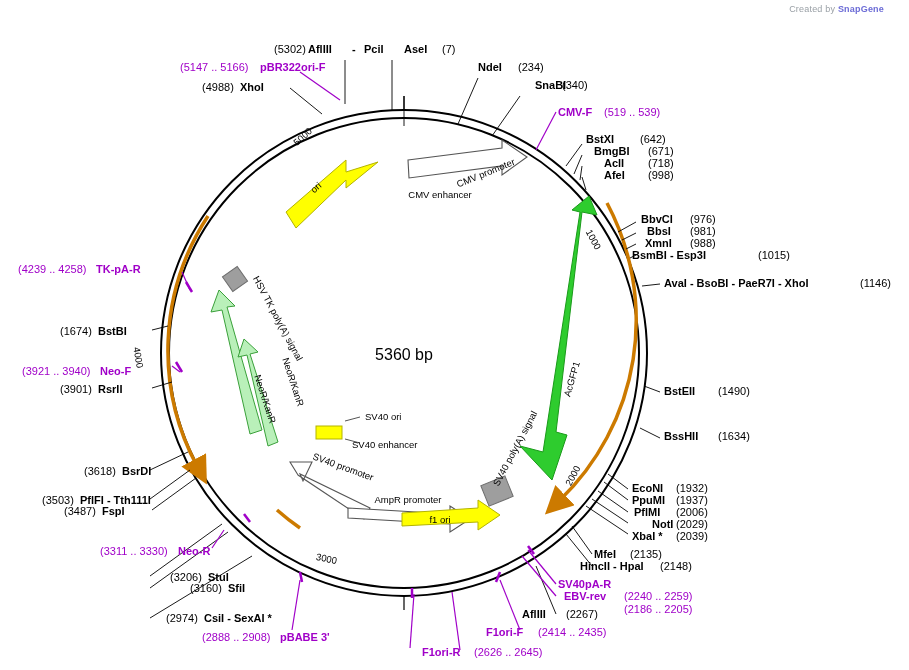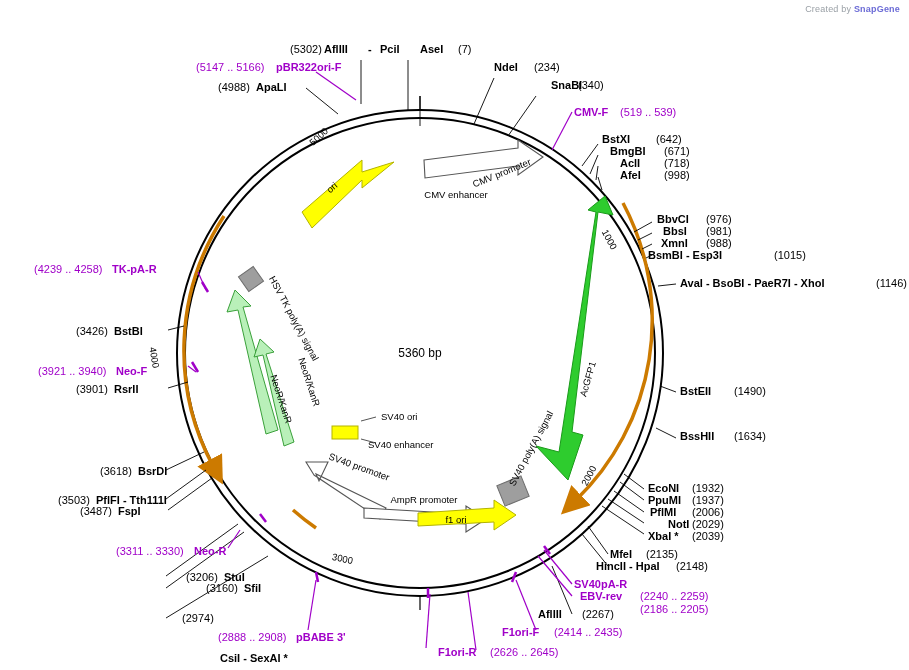--- a/index.html
+++ b/index.html
@@ -1,25 +1,25 @@
 <!DOCTYPE html>
 <html><head>
 <meta charset="utf-8">
 <style>
   html,body{margin:0;padding:0;}
   body{width:909px;height:670px;background:#ffffff;font-family:"Liberation Sans",sans-serif;position:relative;overflow:hidden;}
-  #plasmid-root{position:absolute;left:16px;top:0;width:894px;height:670px;}
+  #plasmid-root{position:absolute;left:0;top:0;width:894px;height:670px;}
   .watermark{position:absolute;right:10px;top:4px;font-size:9px;color:#9aa0a6;letter-spacing:0.2px;}
   .watermark .sg{color:#6b6bd6;font-weight:bold;}
   .lbl{position:absolute;white-space:nowrap;font-size:11px;color:#000;}
   .lbl.b{font-weight:bold;}
   .lbl.purple{color:#a000c8;}
   .lbl.pos{color:#000;font-weight:normal;}
   .center-title{position:absolute;text-align:center;font-size:12.5px;font-weight:bold;color:#000;}
-  .center-sub{position:absolute;text-align:center;font-size:12px;color:#000;}
+  .center-sub{position:absolute;text-align:center;font-size:16px;color:#000;}
   .tick-num{position:absolute;font-size:9.5px;color:#000;}
   svg{position:absolute;left:0;top:0;}
   .feat-lbl{font-size:9.5px;fill:#000;}
 </style>
 </head>
 <body>
 
 <div id="plasmid-root">
 
   <div class="watermark">
@@ -196,26 +196,26 @@
   <div class="lbl pos" style="left:442px;top:43px;">(7)</div>
   <div class="lbl b" style="left:478px;top:61px;">NdeI</div>
   <div class="lbl pos" style="left:518px;top:61px;">(234)</div>
   <div class="lbl b" style="left:507px;top:79px;margin-left:28px;">SnaBI</div>
   <div class="lbl pos" style="left:562px;top:79px;">(340)</div>
 
   <div class="lbl purple" style="left:180px;top:61px;">(5147 .. 5166)</div>
   <div class="lbl purple b" style="left:260px;top:61px;">pBR322ori-F</div>
 
   <div class="lbl pos" style="left:202px;top:81px;">(4988)</div>
-  <div class="lbl b" style="left:240px;top:81px;">ApaLI</div>
+  <div class="lbl b" style="left:240px;top:81px;">XhoI</div>
 
   <div class="lbl purple" style="left:18px;top:263px;">(4239 .. 4258)</div>
   <div class="lbl purple b" style="left:96px;top:263px;">TK-pA-R</div>
 
-  <div class="lbl pos" style="left:60px;top:325px;">(3426)</div>
+  <div class="lbl pos" style="left:60px;top:325px;">(1674)</div>
   <div class="lbl b" style="left:98px;top:325px;">BstBI</div>
 
   <div class="lbl purple" style="left:22px;top:365px;">(3921 .. 3940)</div>
   <div class="lbl purple b" style="left:100px;top:365px;">Neo-F</div>
 
   <div class="lbl pos" style="left:60px;top:383px;">(3901)</div>
   <div class="lbl b" style="left:98px;top:383px;">RsrII</div>
 
   <div class="lbl pos" style="left:84px;top:465px;">(3618)</div>
   <div class="lbl b" style="left:122px;top:465px;">BsrDI</div>
@@ -229,21 +229,21 @@
   <div class="lbl purple" style="left:100px;top:545px;">(3311 .. 3330)</div>
   <div class="lbl purple b" style="left:178px;top:545px;">Neo-R</div>
 
   <div class="lbl pos" style="left:170px;top:571px;">(3206)</div>
   <div class="lbl b" style="left:208px;top:571px;">StuI</div>
 
   <div class="lbl pos" style="left:190px;top:582px;">(3160)</div>
   <div class="lbl b" style="left:228px;top:582px;">SfiI</div>
 
   <div class="lbl pos" style="left:166px;top:612px;">(2974)</div>
-  <div class="lbl b" style="left:204px;top:612px;margin-top:40px;">CsiI  -  SexAI *</div>
+  <div class="lbl b" style="left:204px;top:612px;">CsiI  -  SexAI *</div>
 
   <div class="lbl purple" style="left:202px;top:631px;">(2888 .. 2908)</div>
   <div class="lbl purple b" style="left:280px;top:631px;">pBABE 3'</div>
 
   <div class="lbl purple b" style="left:558px;top:106px;">CMV-F</div>
   <div class="lbl purple" style="left:604px;top:106px;">(519 .. 539)</div>
 
   <div class="lbl b" style="left:586px;top:133px;">BstXI</div>
   <div class="lbl pos" style="left:640px;top:133px;">(642)</div>
 

